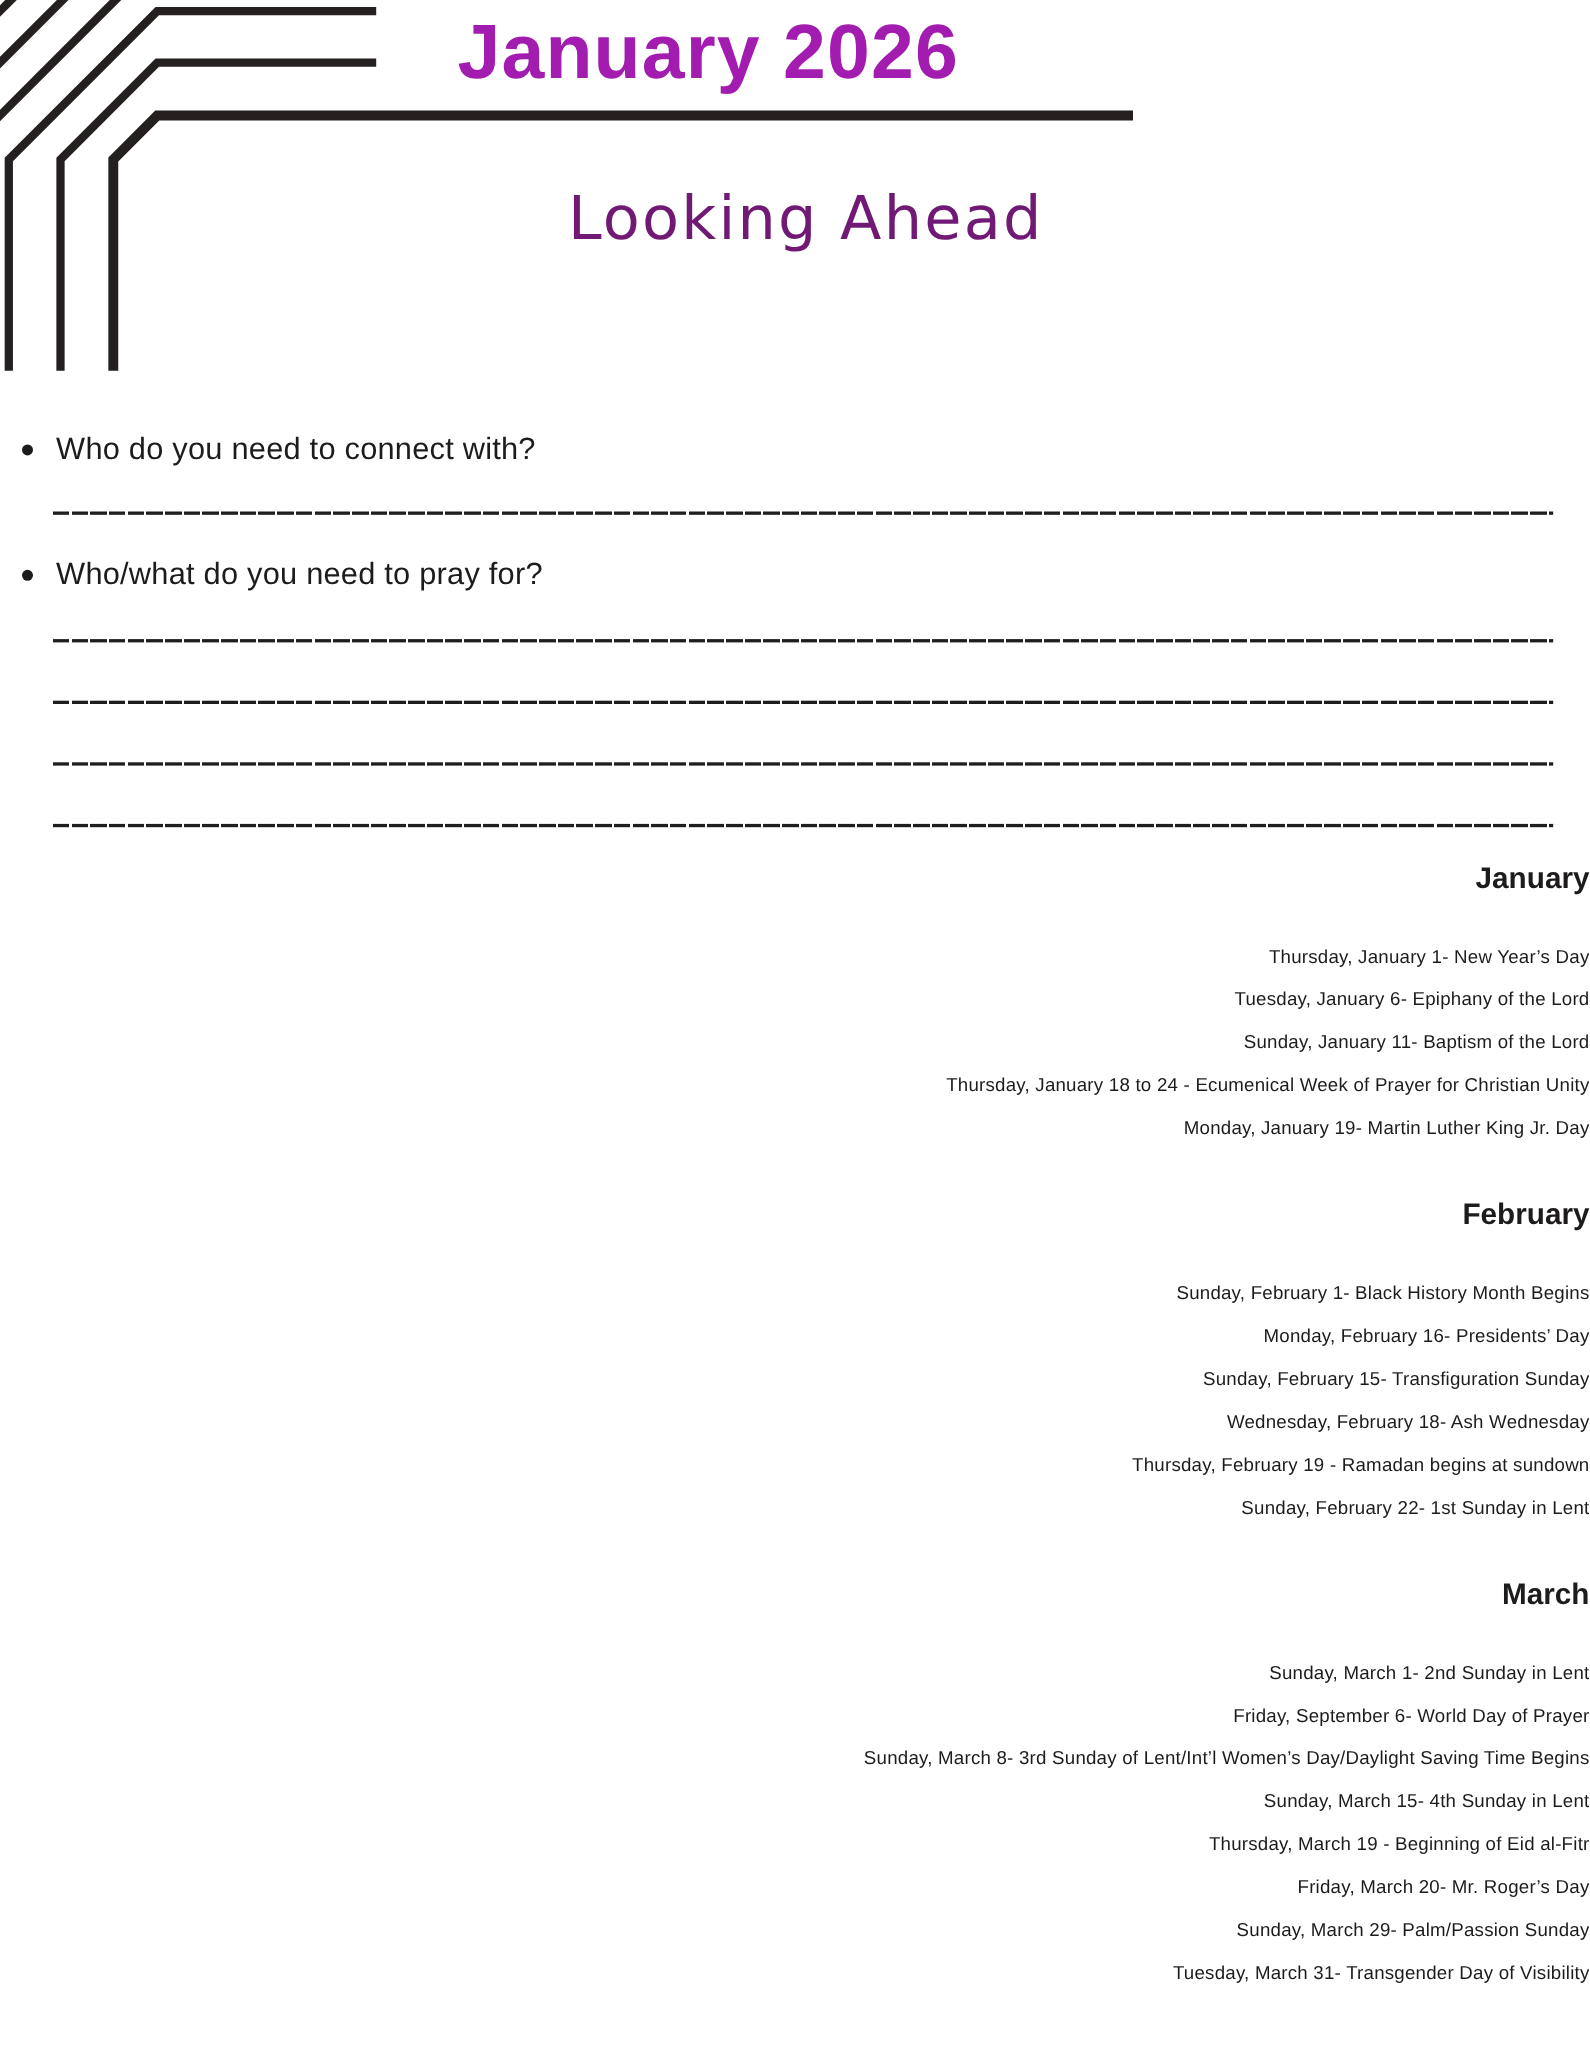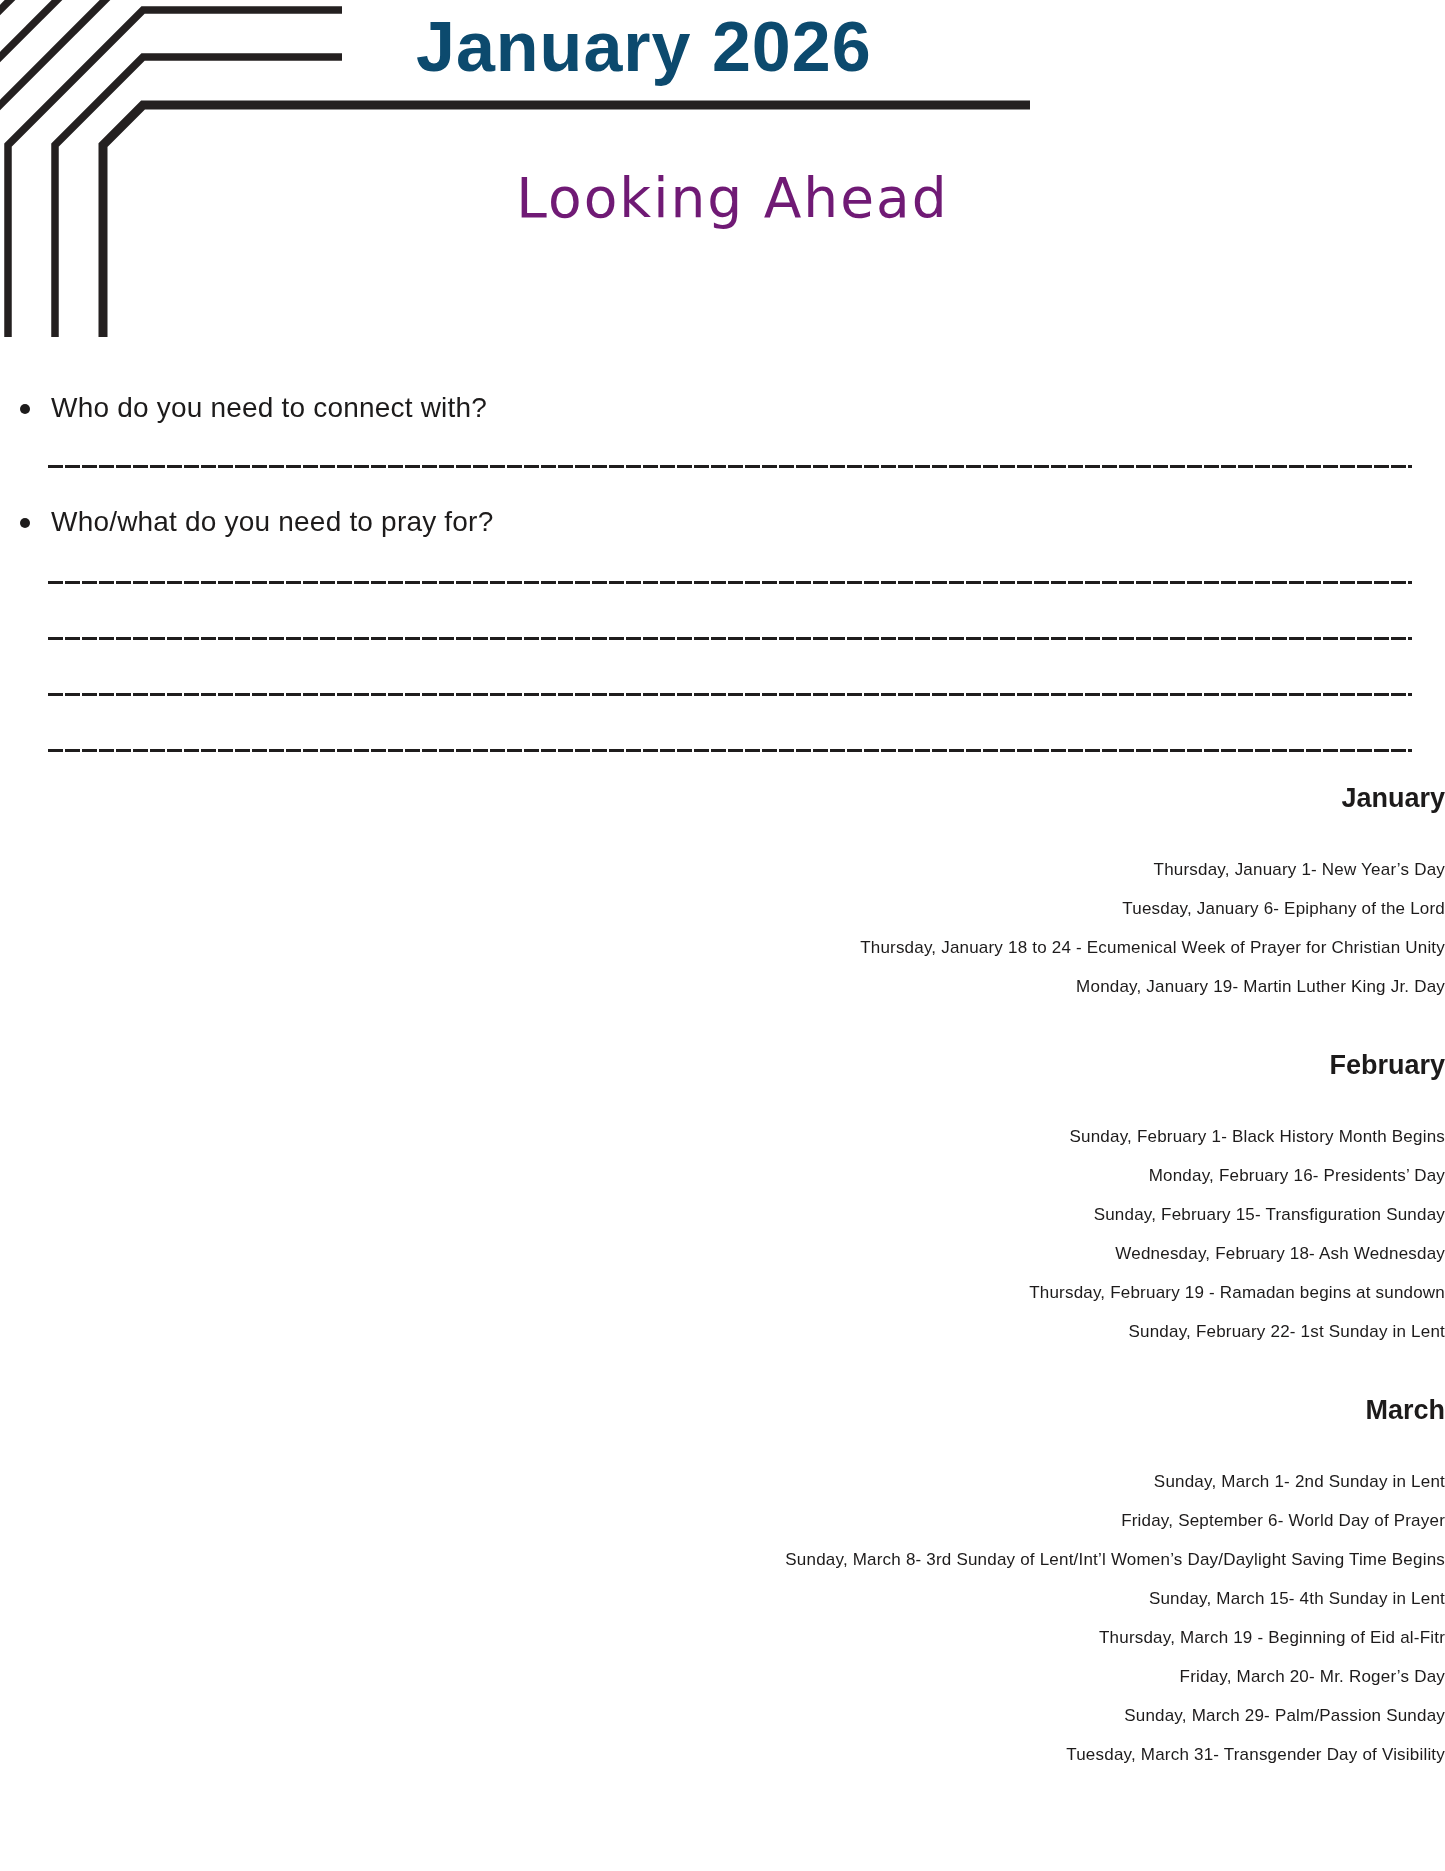--- a/index.html
+++ b/index.html
@@ -3,21 +3,21 @@
 <meta charset="utf-8">
 <style>
   html,body{margin:0;padding:0;background:#ffffff;}
   .page{
     position:relative;width:1445px;height:1871px;background:#ffffff;
     font-family:"Liberation Sans",sans-serif;color:#1d1b1b;overflow:hidden;
   }
   .corner-svg{position:absolute;top:0;left:0;display:block;}
   .title{
     position:absolute;left:416px;top:2px;margin:0;
-    font-size:70px;font-weight:700;letter-spacing:1px;line-height:1.3;color:#0c4a6e;
+    font-size:70px;font-weight:700;letter-spacing:1px;line-height:1.3;color:#a21caf;
     white-space:nowrap;
   }
   .subtitle{
     position:absolute;top:160px;left:0;width:100%;margin:0;text-align:center;
     font-family:"DejaVu Sans",sans-serif;font-weight:500;font-size:55px;
     letter-spacing:2px;line-height:1.4;color:#701a75;white-space:nowrap;padding-left:10px;
   }
   .content{position:absolute;top:388px;left:0;width:100%;}
   .question + .question{margin-top:34px;}
   .q-row{position:relative;padding-left:51px;}
@@ -82,20 +82,21 @@
           </div>
       </section>
     </div>
 
     <div class="months" id="months-root">
       <section class="month">
         <h3 class="month-name">January</h3>
         <div>
             <p class="event">Thursday, January 1- New Year’s Day</p>
             <p class="event">Tuesday, January 6- Epiphany of the Lord</p>
+            <p class="event">Sunday, January 11- Baptism of the Lord</p>
             <p class="event">Thursday, January 18 to 24 - Ecumenical Week of Prayer for Christian Unity</p>
             <p class="event">Monday, January 19- Martin Luther King Jr. Day</p>
           </div>
       </section>
 
       <section class="month">
         <h3 class="month-name">February</h3>
         <div>
             <p class="event">Sunday, February 1- Black History Month Begins</p>
             <p class="event">Monday, February 16- Presidents’ Day</p>

